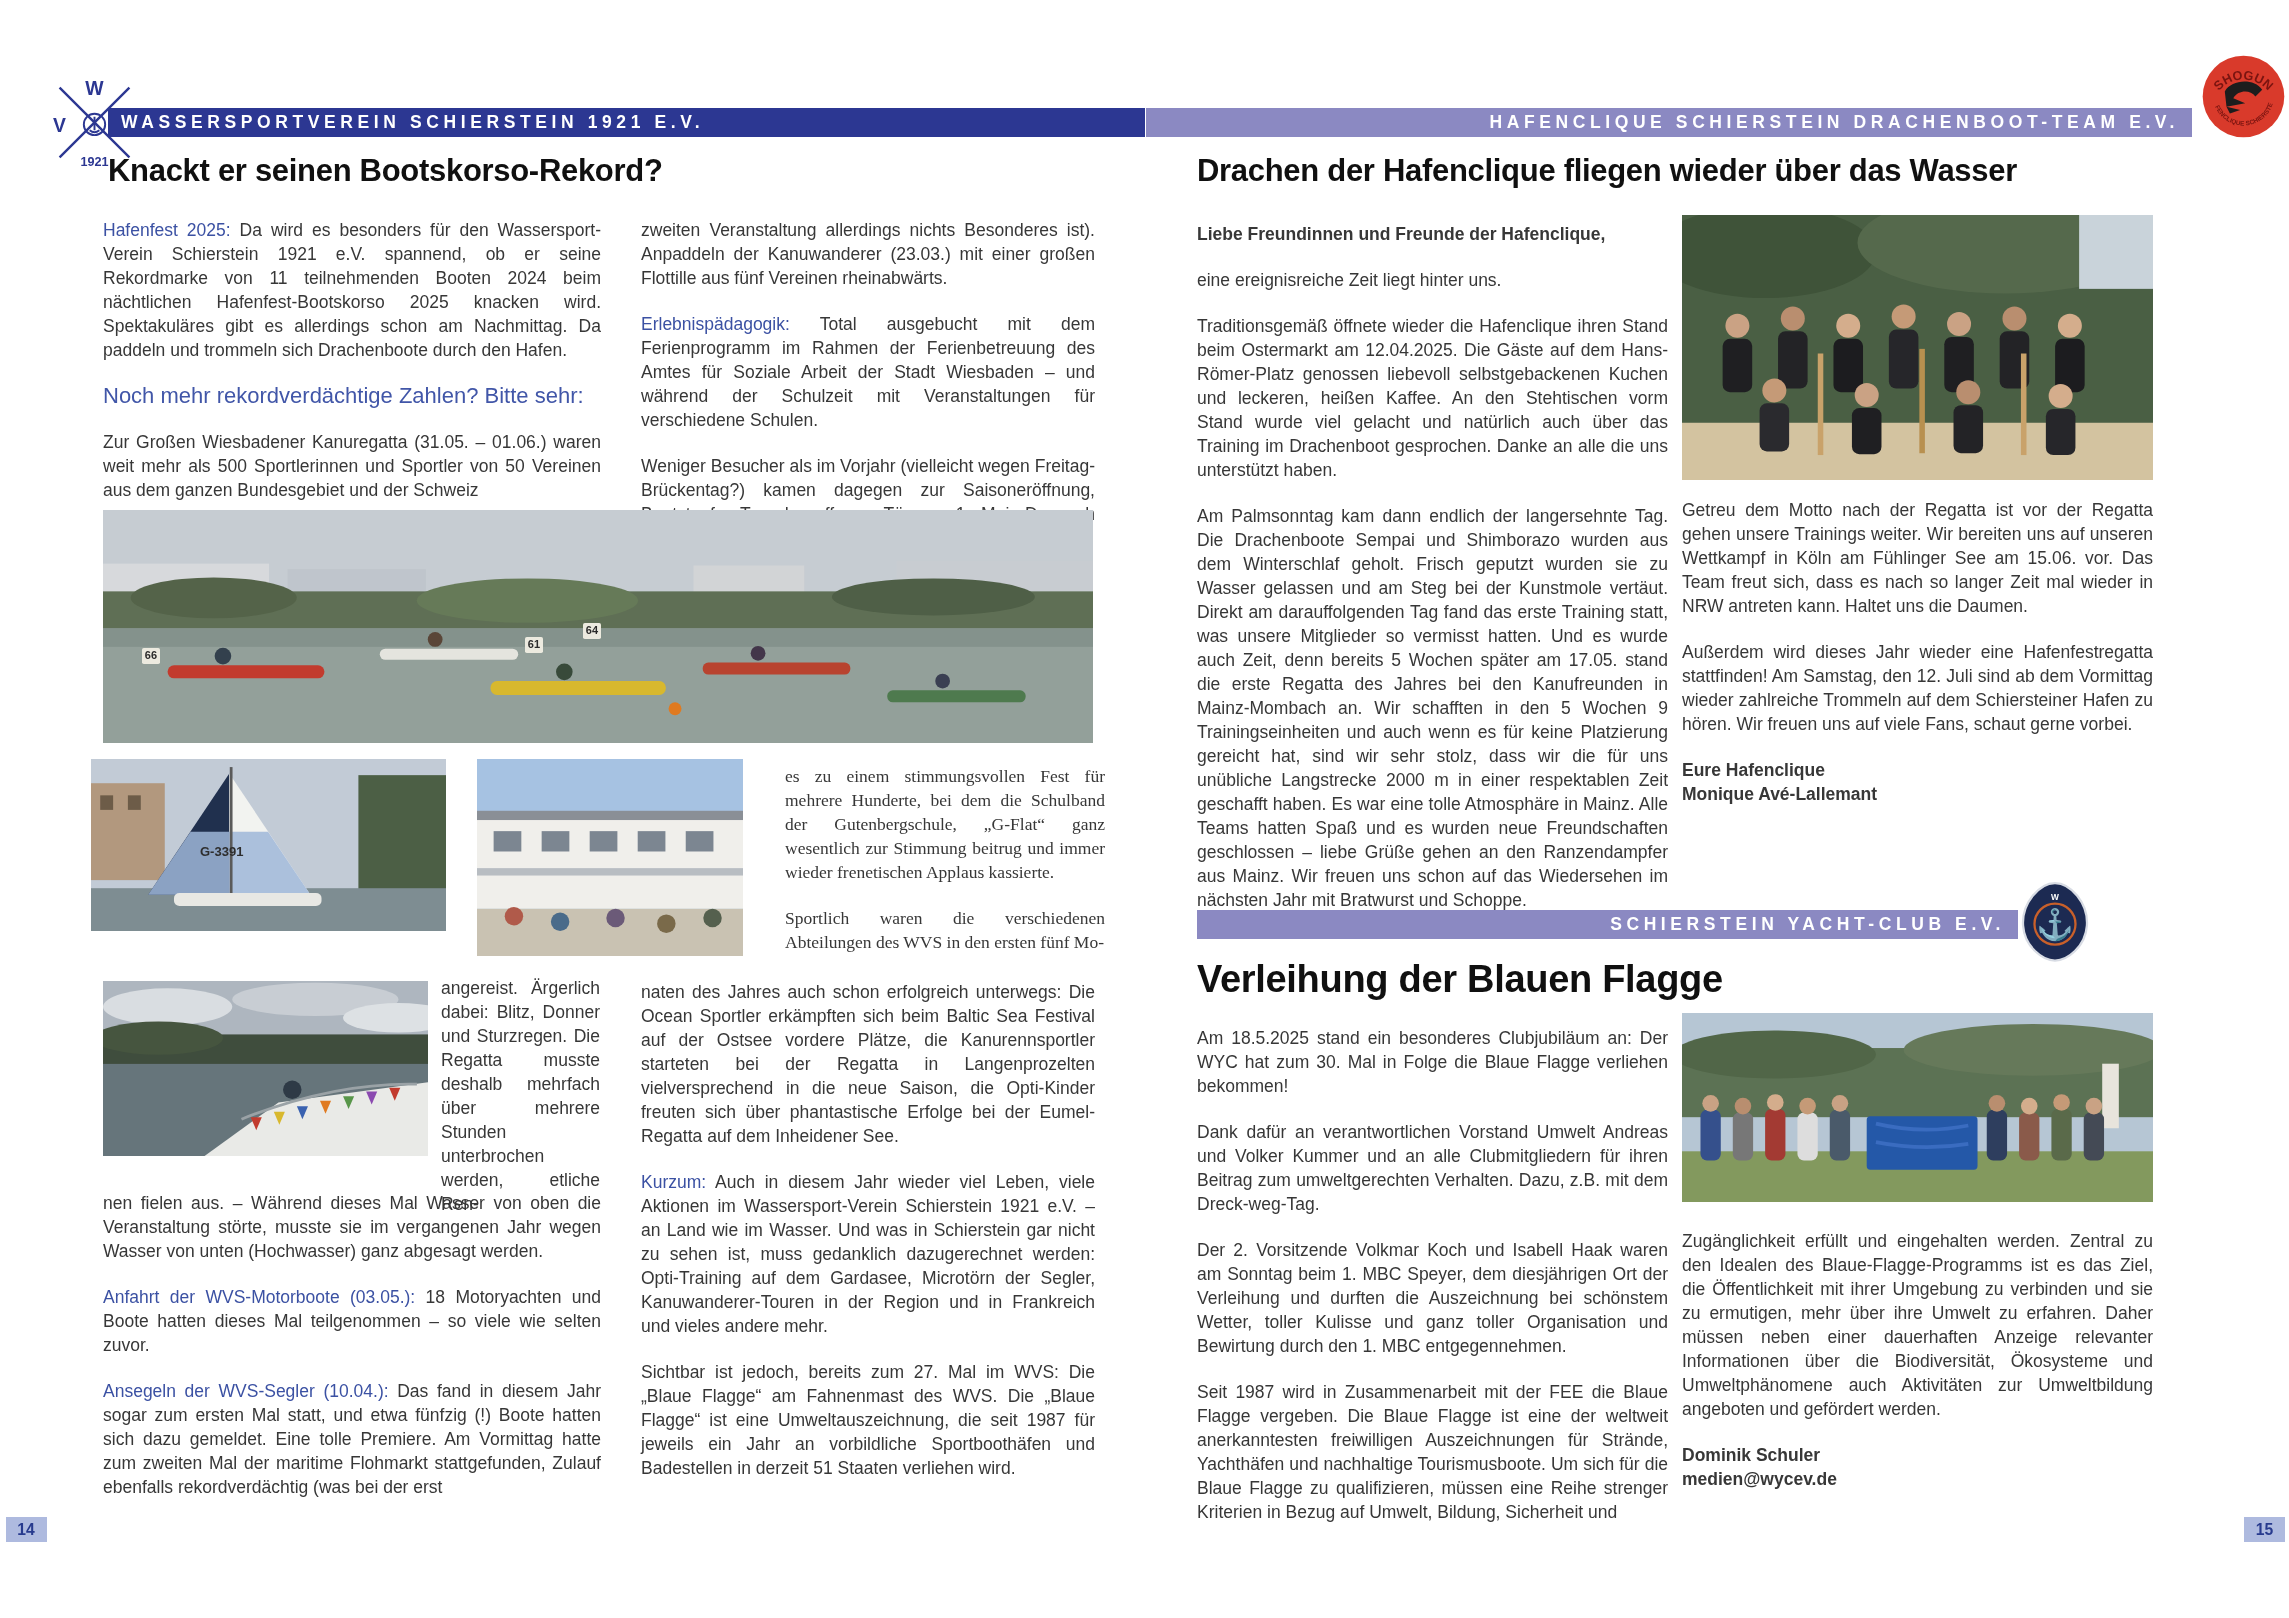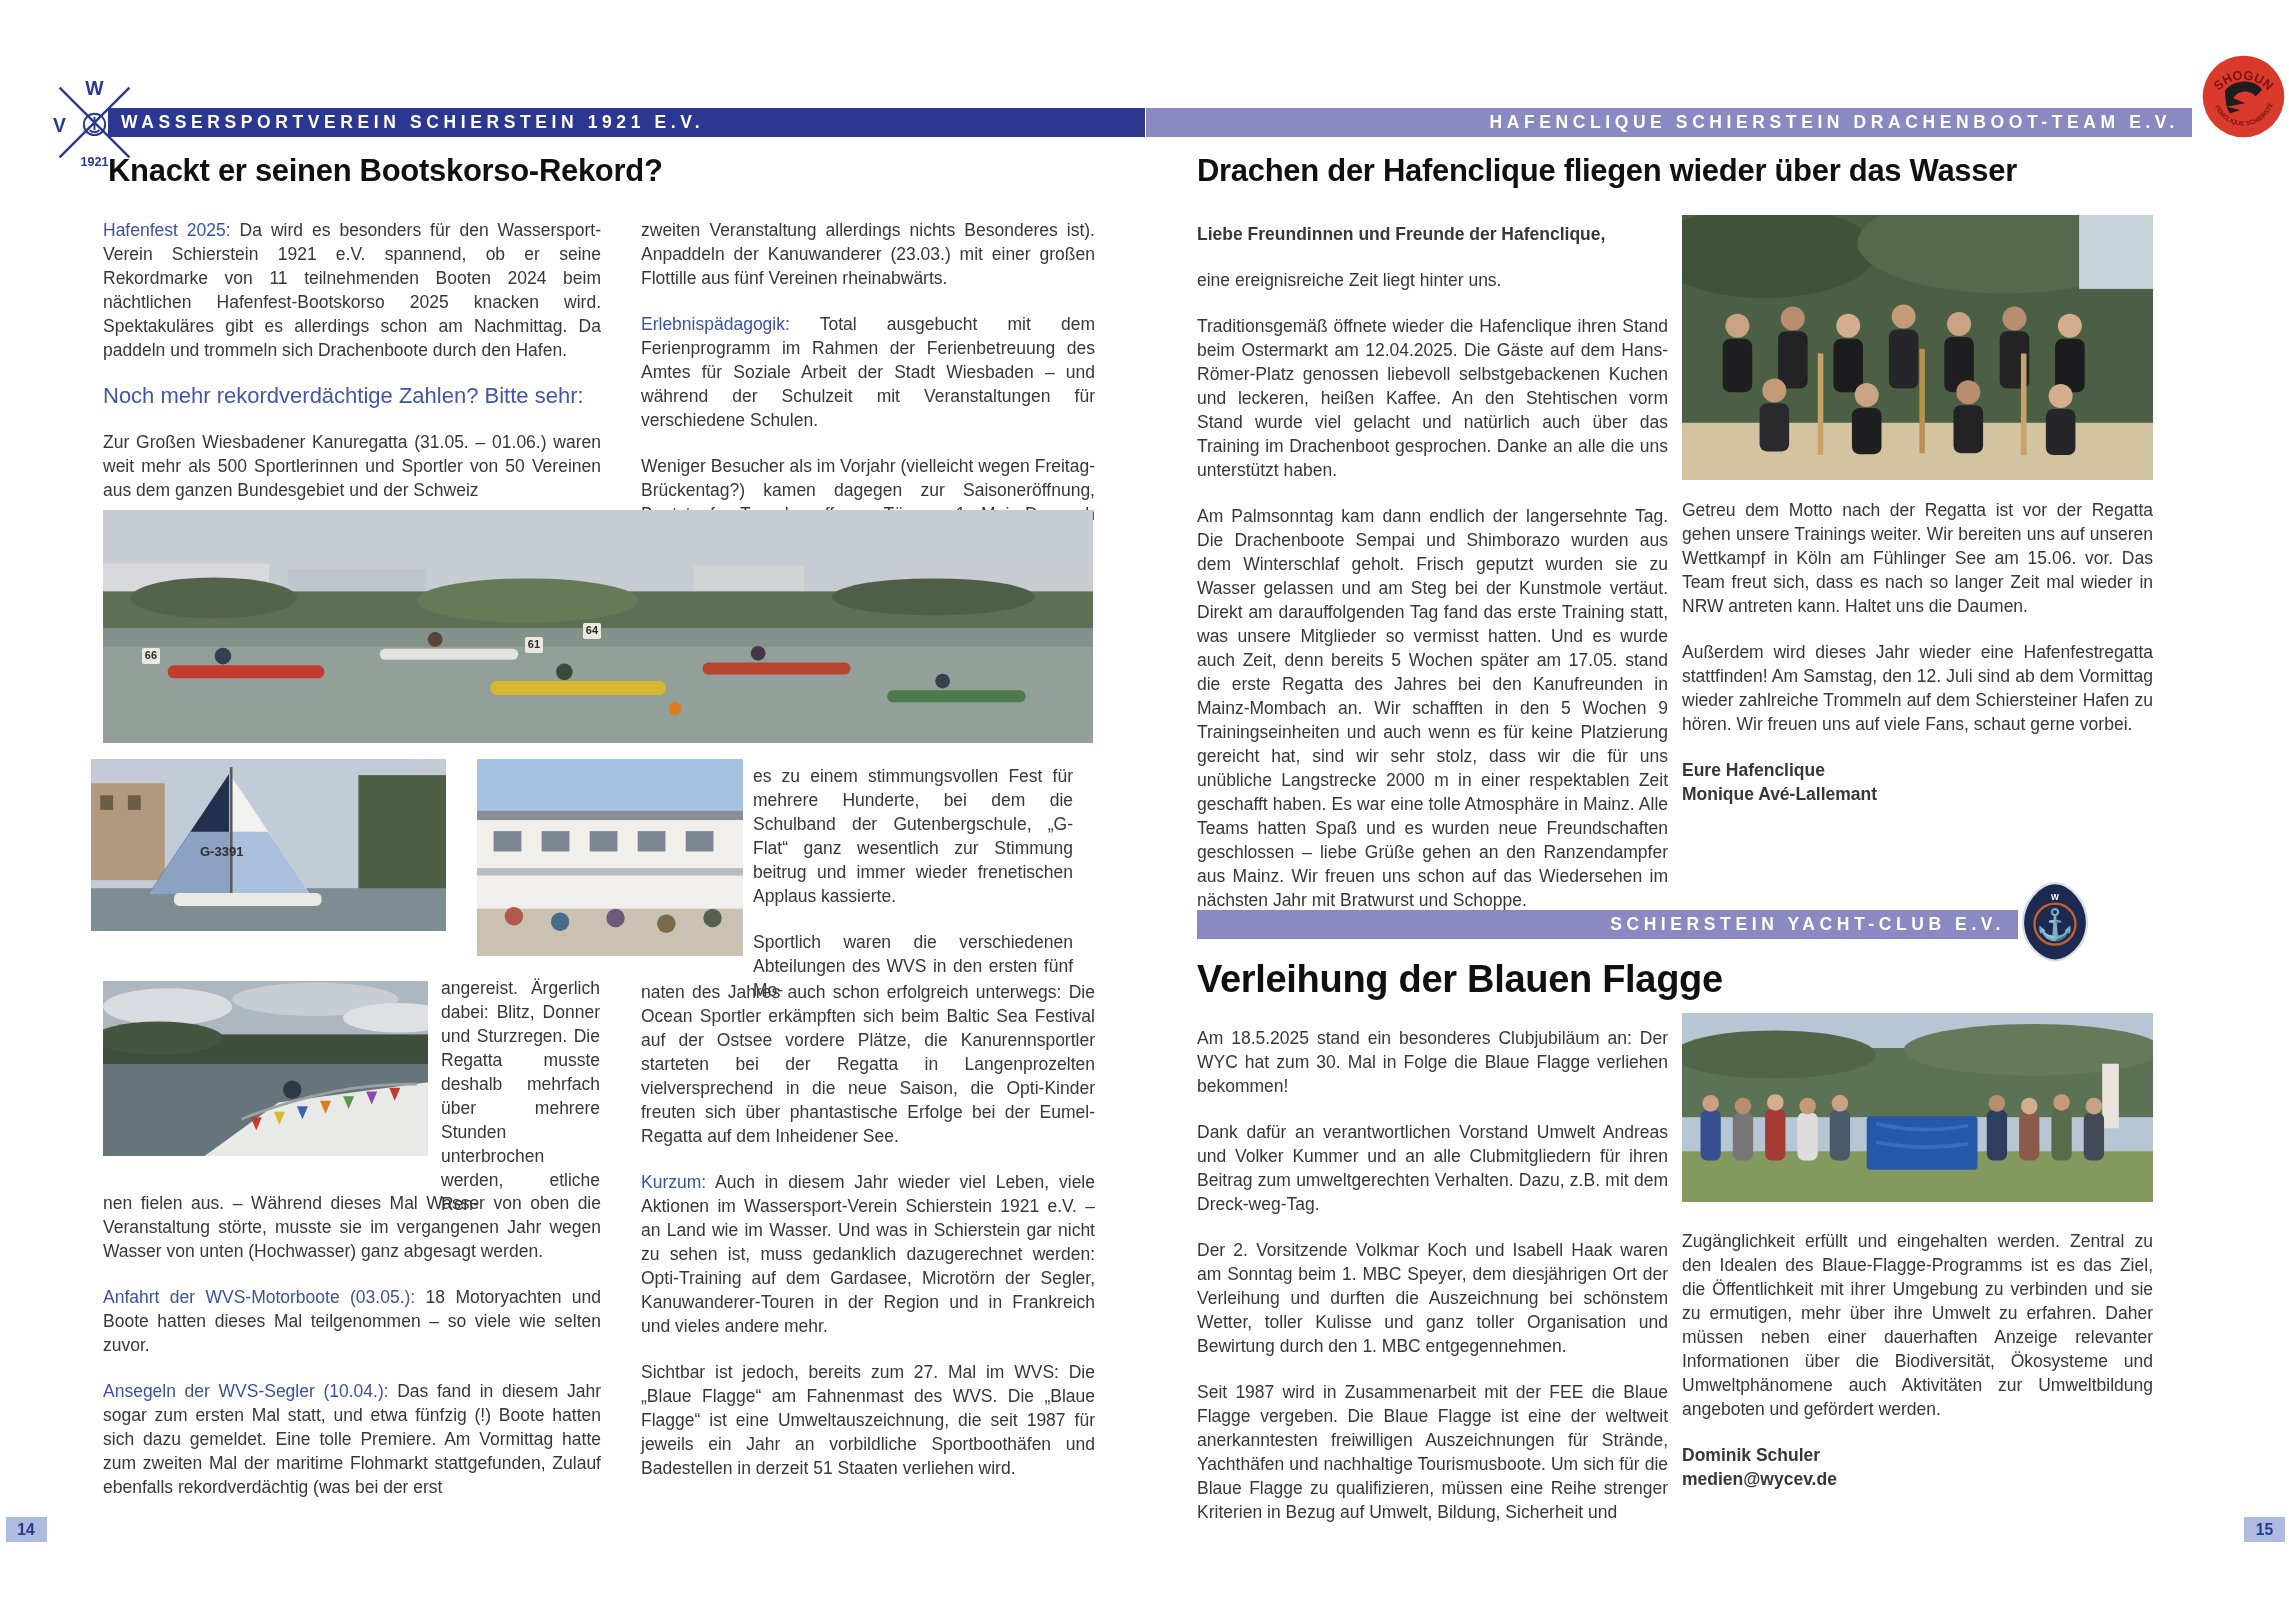--- a/index.html
+++ b/index.html
@@ -121,21 +121,21 @@
       <rect x="0" y="118" width="288" height="8" fill="#b8bdc2"></rect>
       <rect y="162" width="288" height="51" fill="#c9c2b2"></rect>
       <circle cx="40" cy="170" r="10" fill="#b05a4a"></circle>
       <circle cx="90" cy="176" r="10" fill="#4a6b8a"></circle>
       <circle cx="150" cy="172" r="10" fill="#6b5a78"></circle>
       <circle cx="205" cy="178" r="10" fill="#7a6a4a"></circle>
       <circle cx="255" cy="172" r="10" fill="#55604e"></circle>
     </svg>
   </div>
 
-  <div class="abs txt" style="left:753px;top:764px;width:320px;">
+  <div class="abs txt" style="left:785px;top:764px;width:320px;font-family:Liberation Serif, serif;">
     <p>es zu einem stimmungsvollen Fest für mehrere Hunderte, bei dem die Schulband der Gutenbergschule, „G-Flat“ ganz wesentlich zur Stimmung beitrug und immer wieder frenetischen Applaus kassierte.</p>
     <p>Sportlich waren die verschiedenen Abteilungen des WVS in den ersten fünf Mo-</p>
   </div>
 
   <div class="abs txt" style="left:641px;top:980px;width:454px;">
     <p>naten des Jahres auch schon erfolgreich unterwegs: Die Ocean Sportler erkämpften sich beim Baltic Sea Festival auf der Ostsee vordere Plätze, die Kanurennsportler starteten bei der Regatta in Langenprozelten vielversprechend in die neue Saison, die Opti-Kinder freuten sich über phantastische Erfolge bei der Eumel-Regatta auf dem Inheidener See.</p>
     <p><span class="lead">Kurzum:</span><span> Auch in diesem Jahr wieder viel Leben, viele Aktionen im Wassersport-Verein Schierstein 1921 e.V. – an Land wie im Wasser. Und was in Schierstein gar nicht zu sehen ist, muss gedanklich dazugerechnet werden: Opti-Training auf dem Gardasee, Microtörn der Segler, Kanuwanderer-Touren in der Region und in Frankreich und vieles andere mehr.</span></p>
     <p>Sichtbar ist jedoch, bereits zum 27. Mal im WVS: Die „Blaue Flagge“ am Fahnenmast des WVS. Die „Blaue Flagge“ ist eine Umweltauszeichnung, die seit 1987 für jeweils ein Jahr an vorbildliche Sportboothäfen und Badestellen in derzeit 51 Staaten verliehen wird.</p>
   </div>
 

